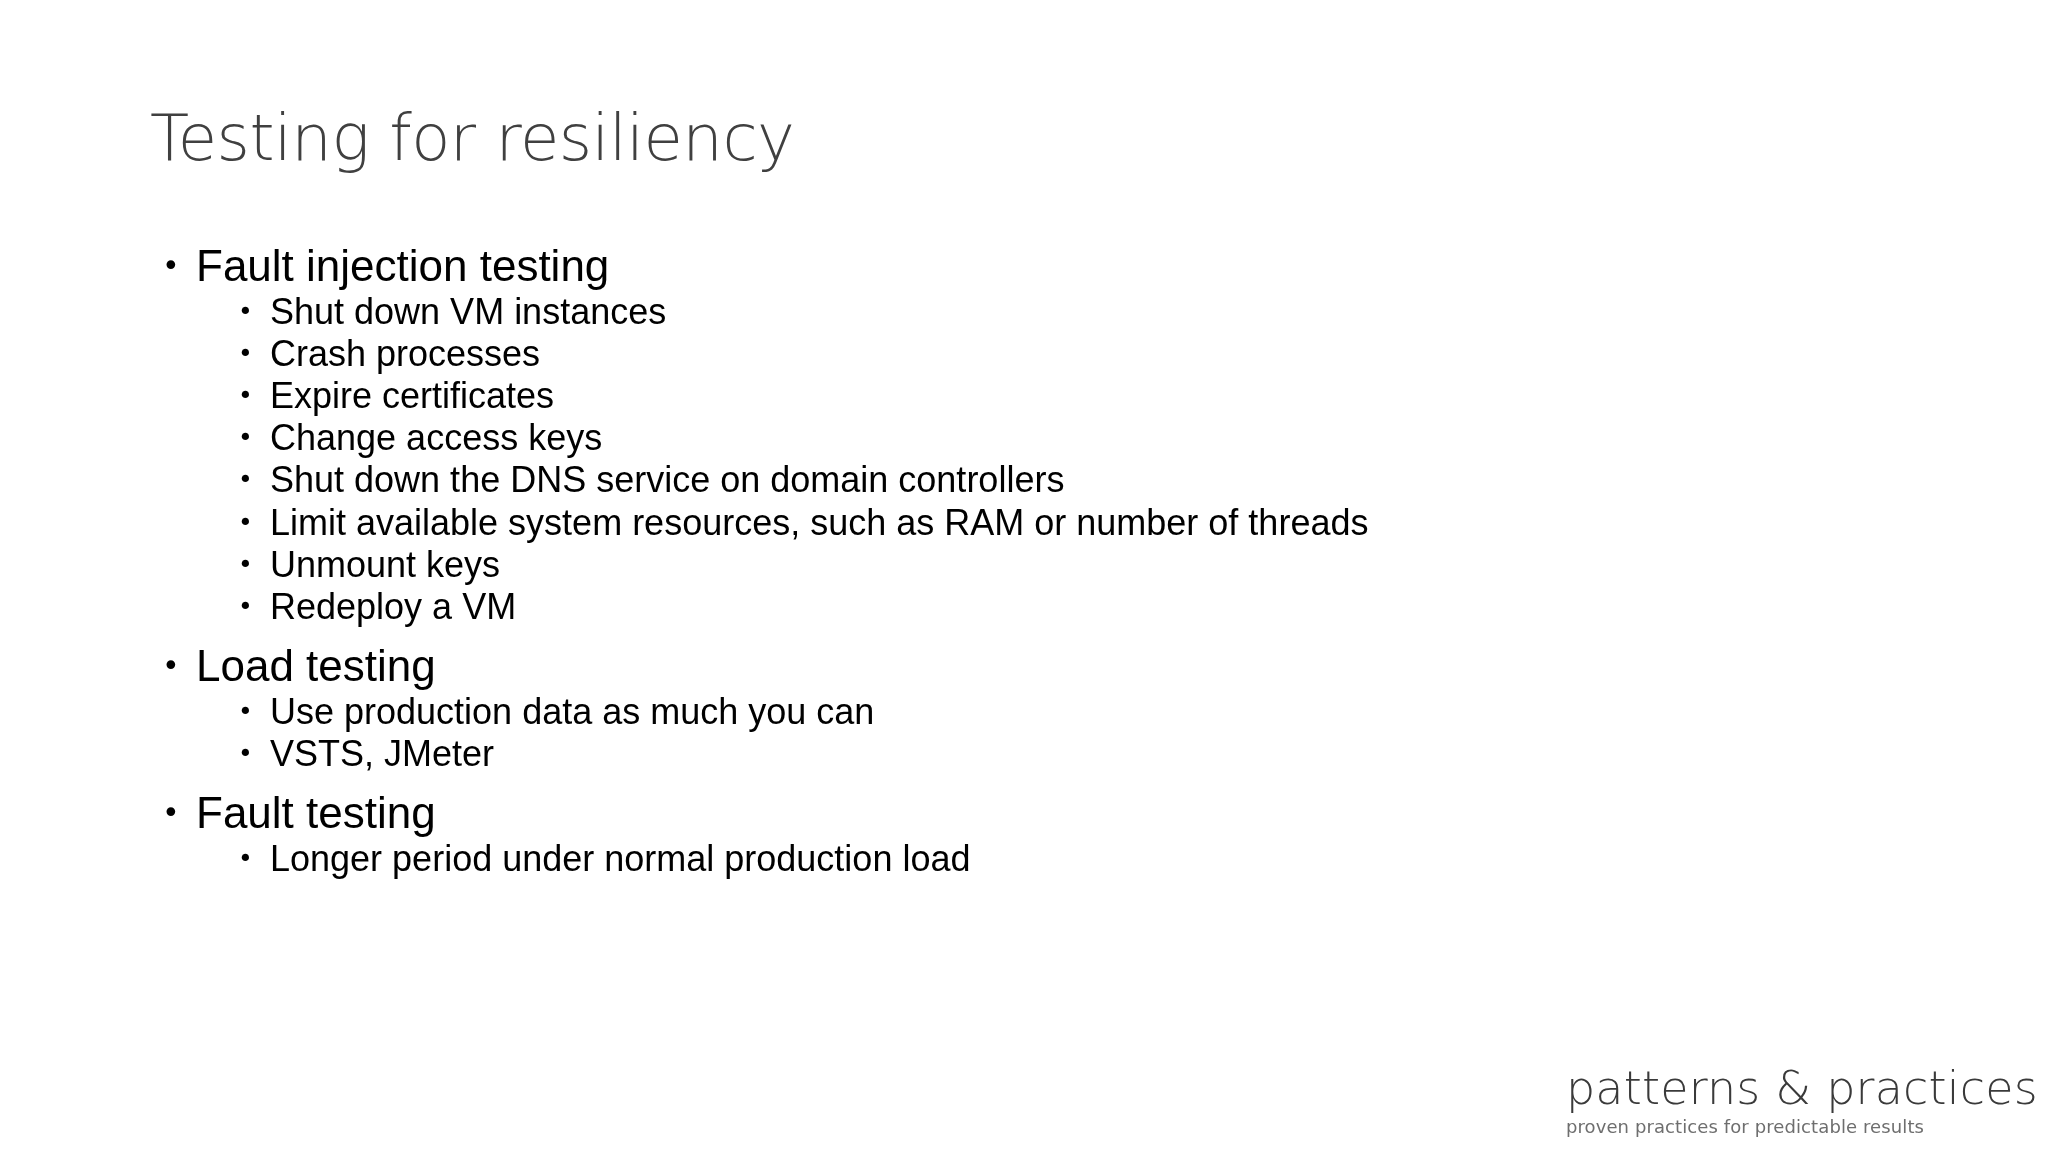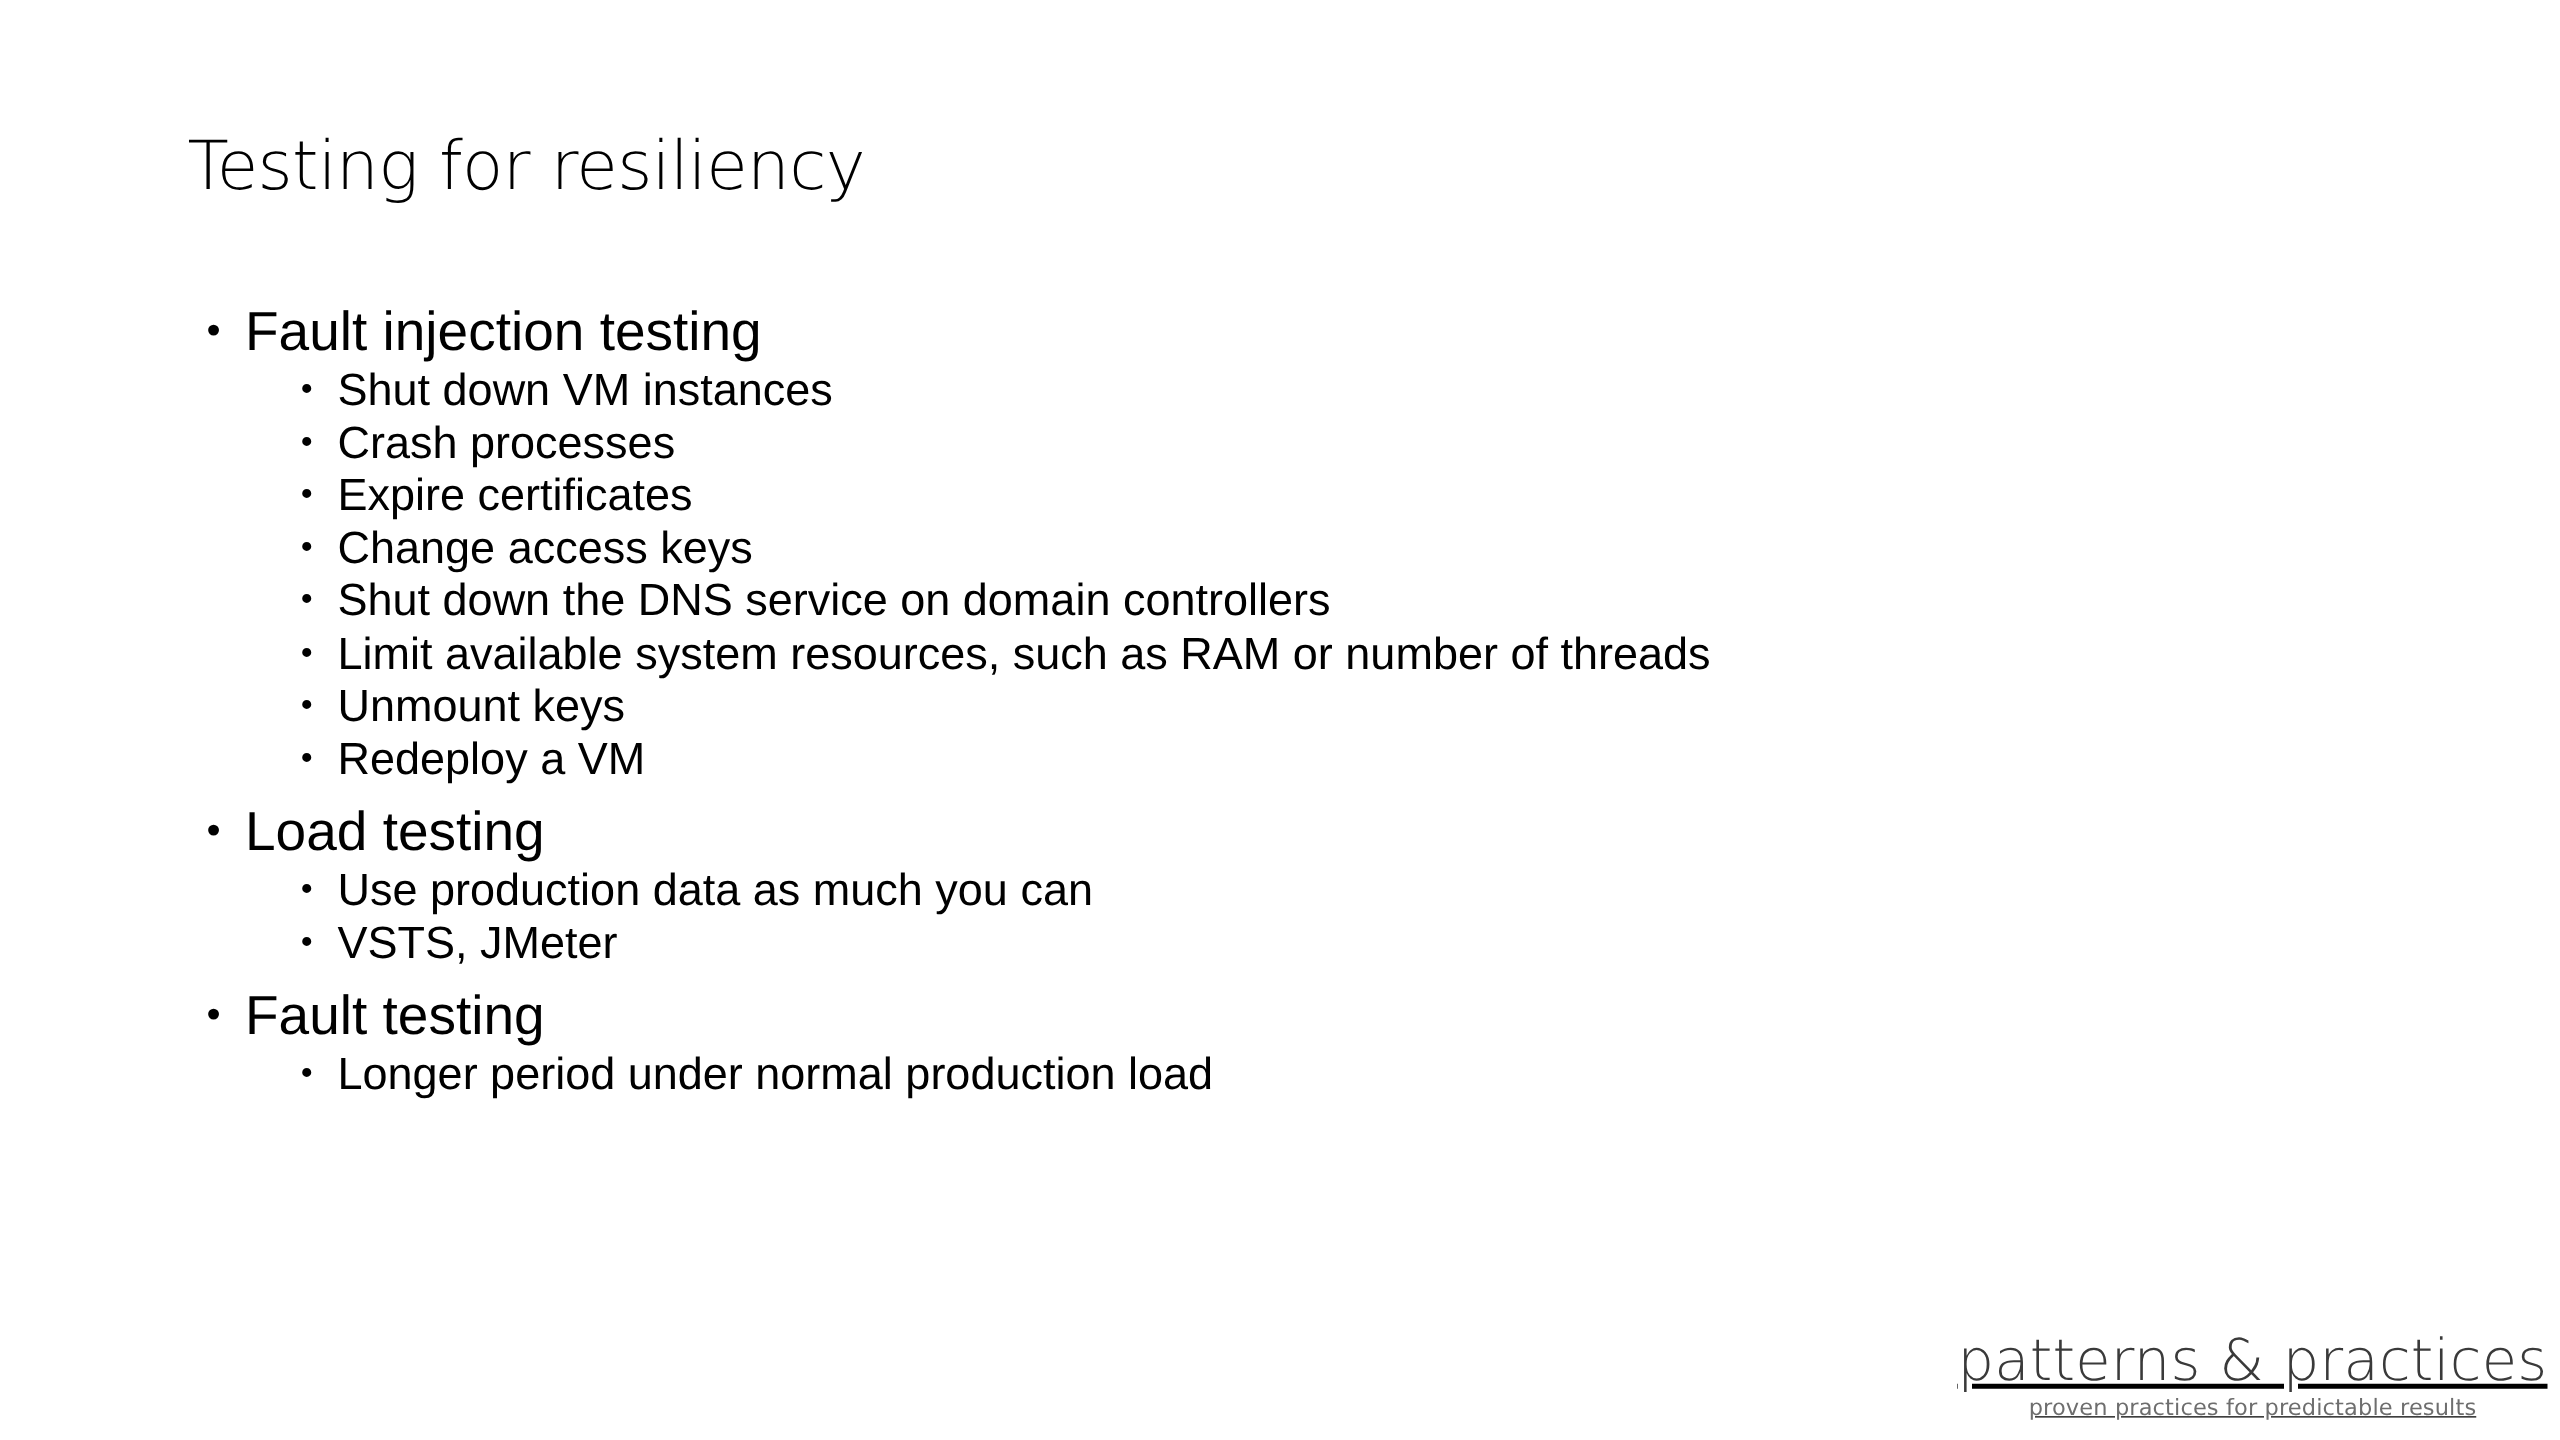--- a/index.html
+++ b/index.html
@@ -21,24 +21,24 @@
     overflow: hidden;
   }
 
   
   .slide-title {
     position: absolute;
     left: 150px;
     top: 105px;
     width: 1700px;
     font-family: "DejaVu Sans", sans-serif;
-    font-size: 54px;
+    font-size: 64px;
     font-weight: 300;
     line-height: 1.05;
-    color: #000000;
+    color: #404040;
     letter-spacing: -0.5px;
     white-space: nowrap;
   }
 
   
   .body-outline {
     position: absolute;
     left: 150px;
     top: 238px;
     width: 1800px;
@@ -92,23 +92,22 @@
 
   .group-gap {
     height: 10px;
   }
 
   
   .logo {
     position: absolute;
     right: 10px;
     bottom: 16px;
-    text-align: center;
+    text-align: left;
     line-height: 1;
-    text-decoration: underline;
   }
   .logo-main {
     font-family: "DejaVu Sans", sans-serif;
     font-size: 46px;
     font-weight: 300;
     color: #3a3a3a;
     letter-spacing: 0.2px;
     white-space: nowrap;
   }
   .logo-tag {

